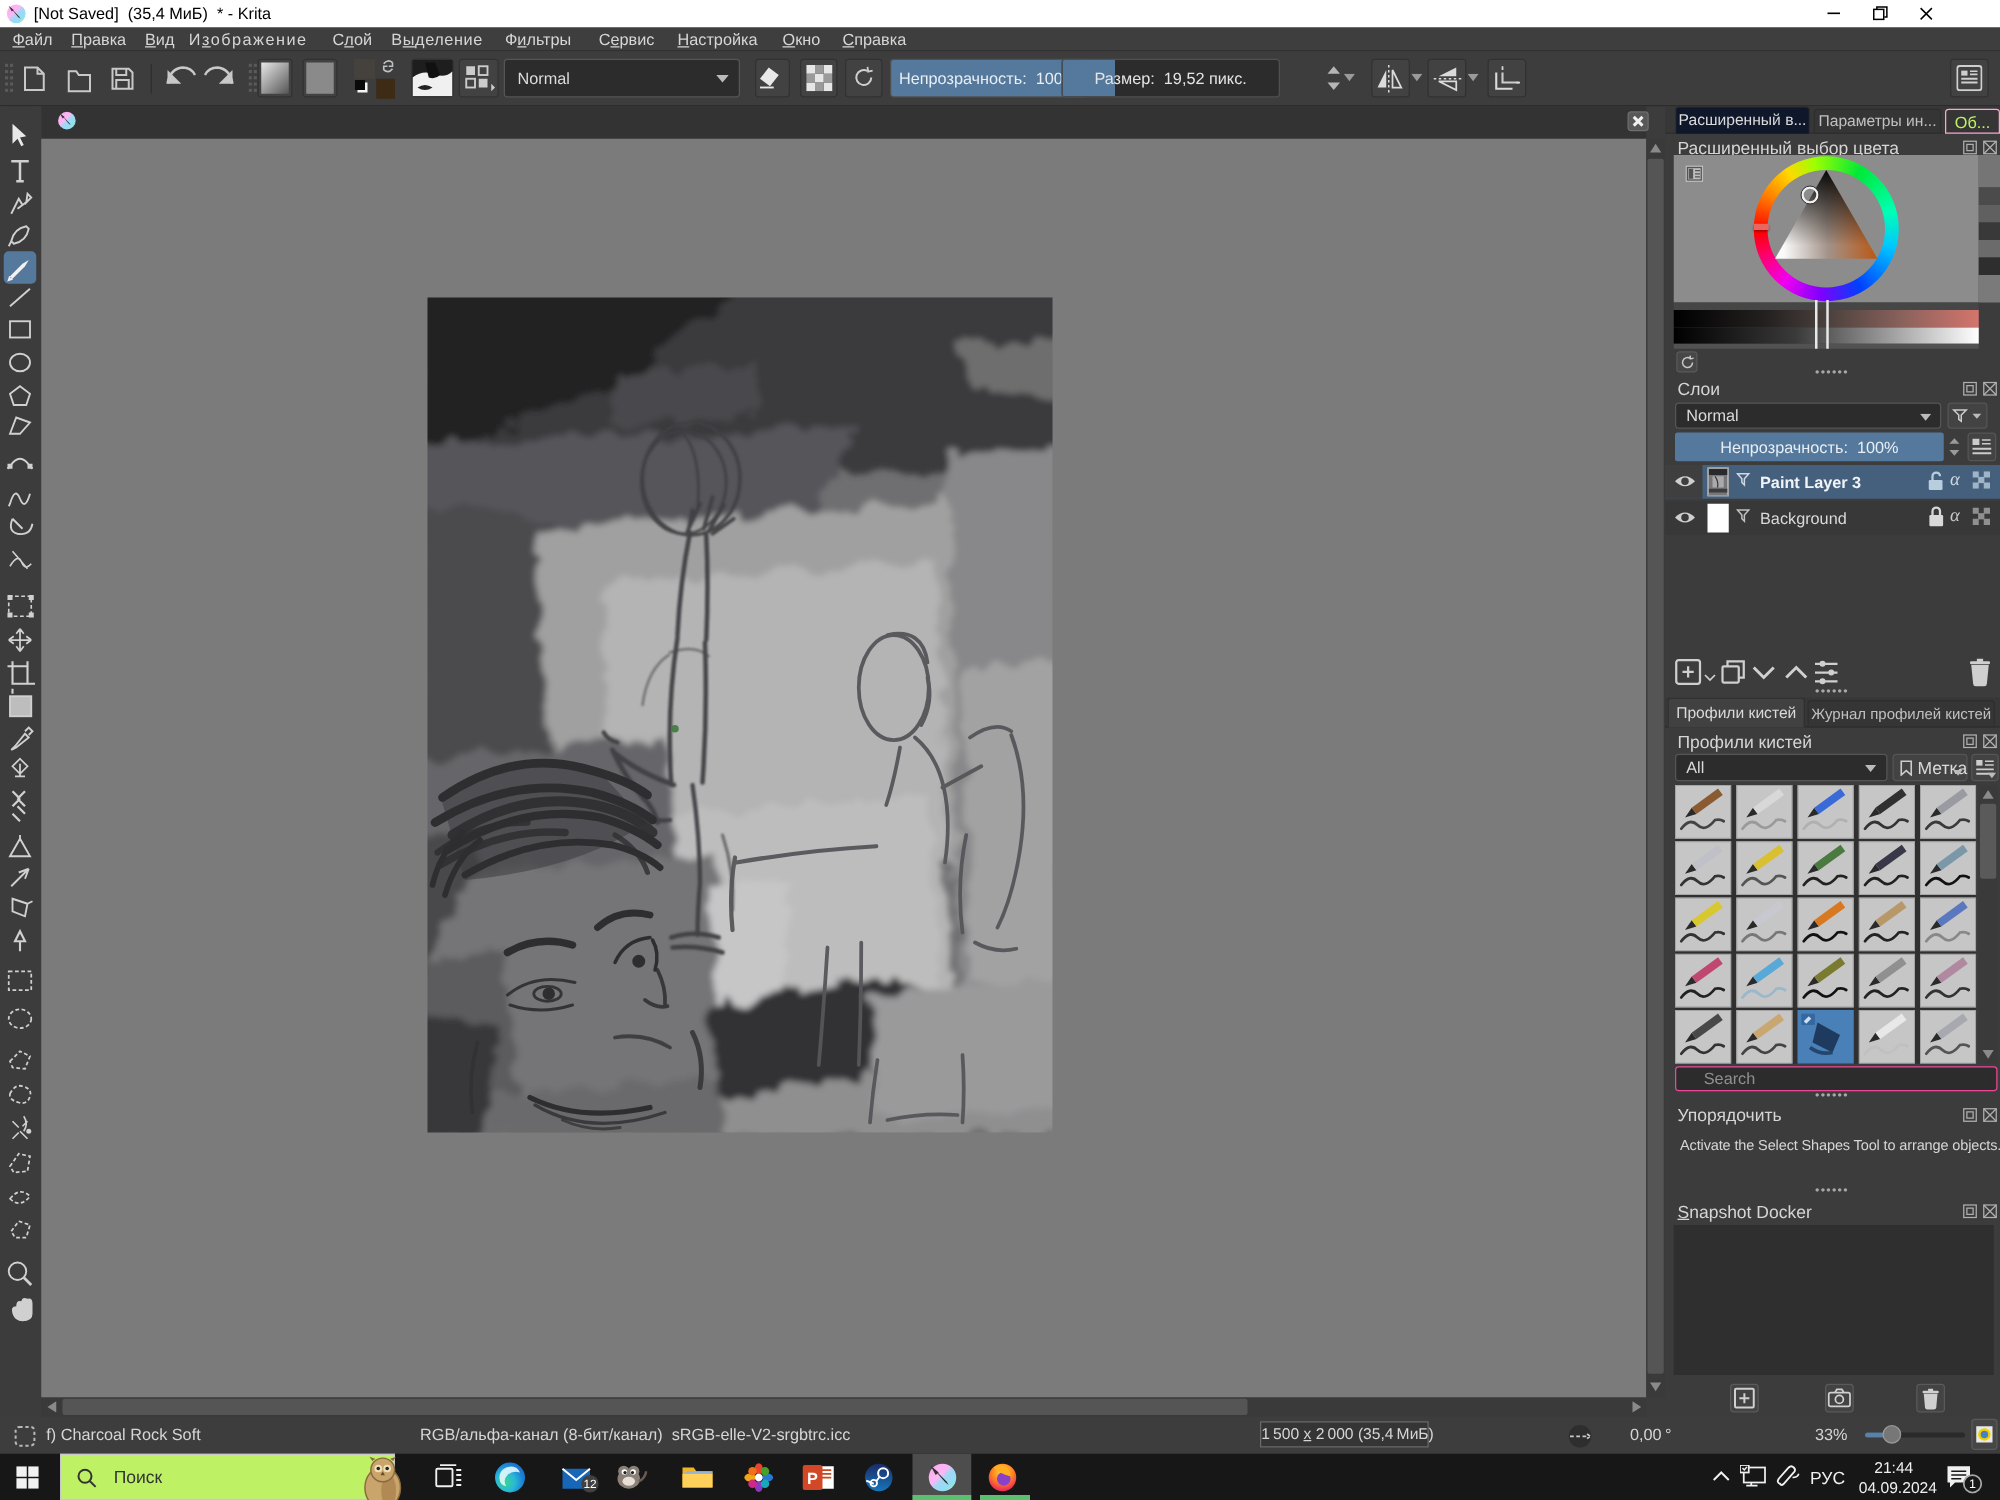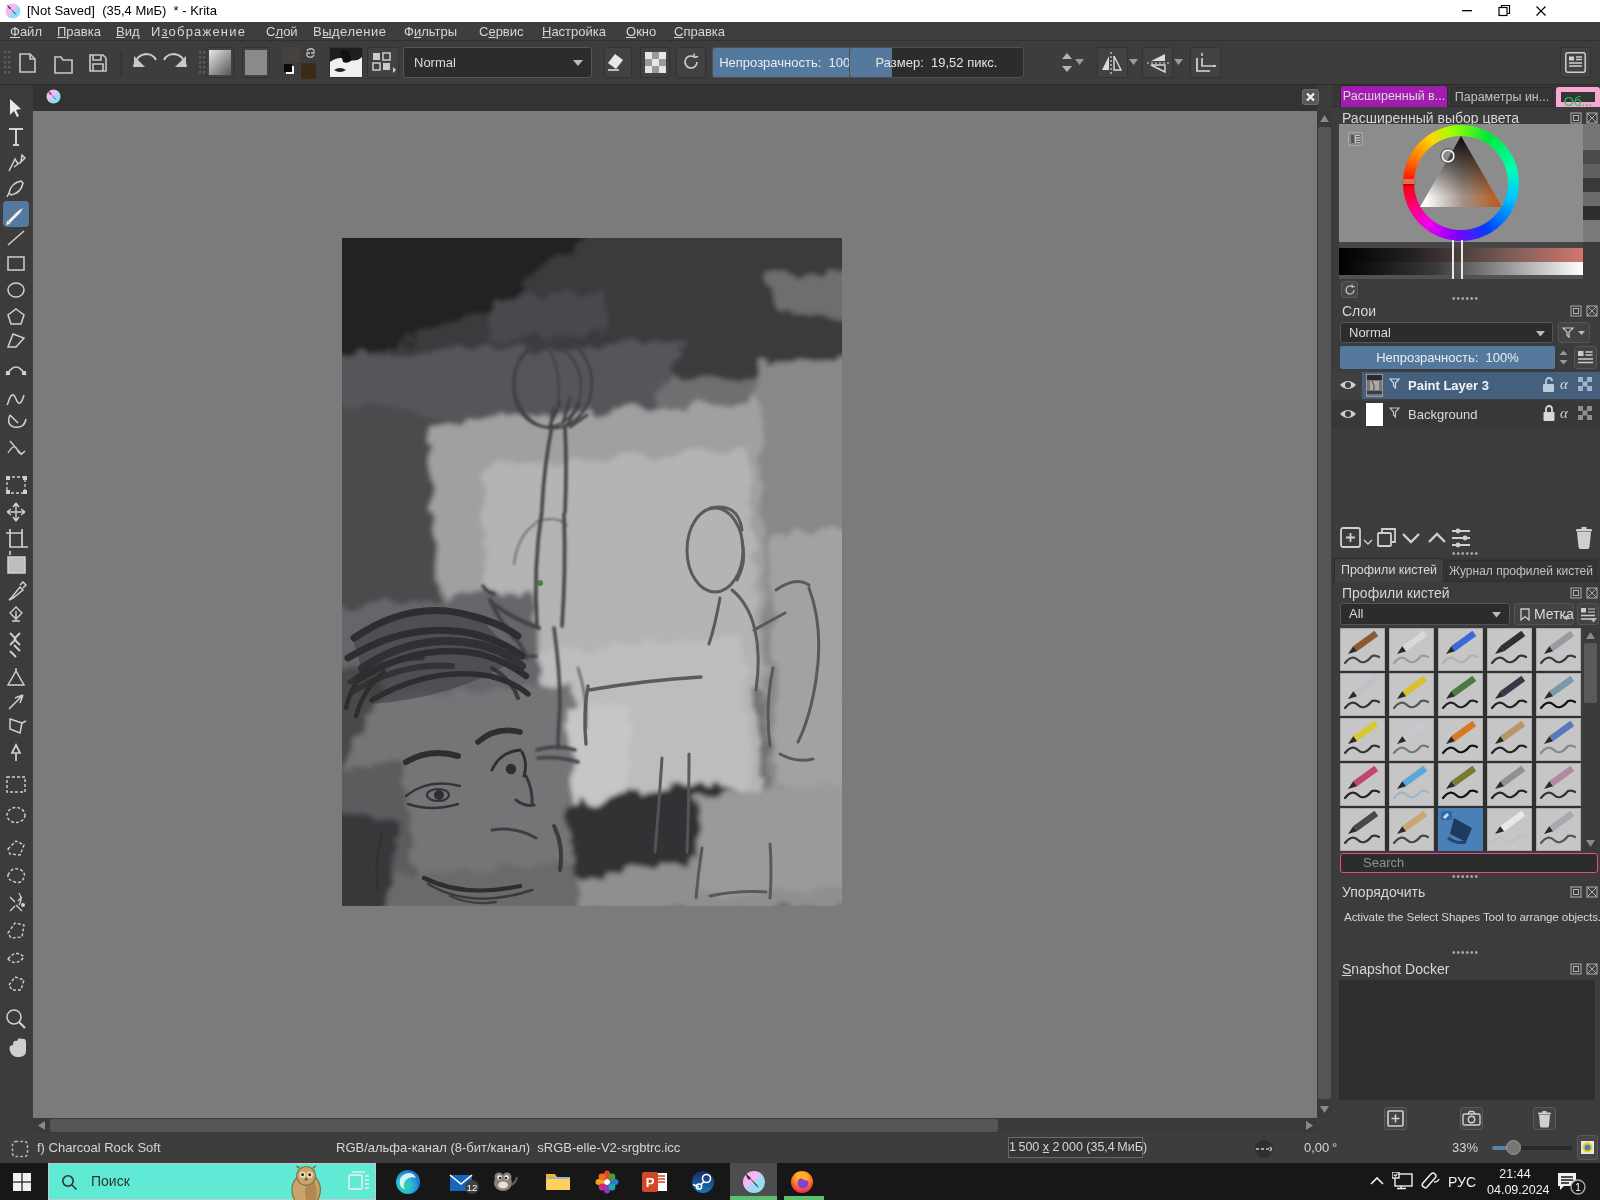--- a/index.html
+++ b/index.html
@@ -414,23 +414,23 @@
         <path d="M8 1 L1 5.5 L8 10 Z" fill="#8a8a8a"></path>
       </svg>
     <div class="abs" style="left:17px;top:1px;width:948px;height:13px;background:#555555;border-radius:2px"></div>
     <svg class="abs" style="left:1272px;top:2px" width="9" height="11" viewBox="0 0 9 11">
         <path d="M1 1 L8 5.5 L1 10 Z" fill="#8a8a8a"></path>
       </svg>
   </div>
   <div id="rightpanel" class="abs">
 
     <div class="abs" style="left:0;top:0;width:268px;height:22px;background:#373737;border-bottom:1px solid #2e2e2e"></div>
-    <div class="abs" style="left:8px;top:0;width:108px;height:22px;background:#a21caf;border:1px solid #2e2e2e;border-bottom:none;border-radius:3px 3px 0 0;color:#dadada;font-size:12.5px;text-align:center;line-height:21px;white-space:nowrap;overflow:hidden">Расширенный в...</div>
+    <div class="abs" style="left:8px;top:0;width:108px;height:22px;background:#0f172a;border:1px solid #2e2e2e;border-bottom:none;border-radius:3px 3px 0 0;color:#dadada;font-size:12.5px;text-align:center;line-height:21px;white-space:nowrap;overflow:hidden">Расширенный в...</div>
     <div class="abs" style="left:119px;top:2px;width:102px;height:20px;background:#353535;border:1px solid #2e2e2e;border-radius:3px 3px 0 0;color:#c0c0c0;font-size:12.5px;text-align:center;line-height:19px;white-space:nowrap;overflow:hidden">Параметры ин...</div>
-    <div class="abs" style="left:224px;top:2px;width:44px;height:20px;background:#353535;border:5px solid #f9a8d4;border-radius:3px 3px 0 0;color:#22c55e;font-size:13px;text-align:center;line-height:19px">Об...</div>
+    <div class="abs" style="left:224px;top:2px;width:44px;height:20px;background:#353535;border:1px solid #f9a8d4;border-radius:3px 3px 0 0;color:#bef264;font-size:13px;text-align:center;line-height:19px">Об...</div>
     <div class="dockertitle" style="left:10px;top:25px">Расширенный выбор цвета</div>
     <svg class="abs" style="left:238px;top:27px" width="28" height="12" viewBox="0 0 28 12" fill="none" stroke="#b0b0b0" stroke-width="1">
         <rect x="1" y="1" width="10" height="10"></rect>
         <rect x="3.5" y="3.5" width="5" height="5"></rect>
         <rect x="17" y="1" width="10" height="10"></rect>
         <path d="M17 1 L27 11 M27 1 L17 11"></path>
       </svg>
 
     <div class="abs" style="left:7px;top:39px;width:244px;height:118px;background:#8c8c8c"></div>
     <div class="abs" style="left:251px;top:39px;width:17px;height:118px">
@@ -868,21 +868,21 @@
         </svg>
     </div>
   </div>
   <div id="taskbar" class="abs">
     <svg class="abs" style="left:13px;top:10px" width="18" height="18" viewBox="0 0 18 18" fill="#f2f2f2">
         <rect x="0" y="0" width="8.4" height="8.4"></rect>
         <rect x="9.6" y="0" width="8.4" height="8.4"></rect>
         <rect x="0" y="9.6" width="8.4" height="8.4"></rect>
         <rect x="9.6" y="9.6" width="8.4" height="8.4"></rect>
       </svg>
-    <div class="abs" style="left:48px;top:0;width:328px;height:37px;background:#5eead4;border:1px solid #c8c8c8">
+    <div class="abs" style="left:48px;top:0;width:268px;height:37px;background:#bef264;border:1px solid #c8c8c8">
       <svg class="abs" style="left:12px;top:10px" width="17" height="17" viewBox="0 0 17 17" fill="none" stroke="#333" stroke-width="1.6">
           <circle cx="7" cy="7" r="5.2"></circle>
           <path d="M11 11 l4.5 4.5"></path>
         </svg>
       <span class="abs" style="left:42px;top:9px;color:#333;font-size:14px">Поиск</span>
       <svg class="abs" style="left:205px;top:0px" width="83" height="37" viewBox="0 0 70 31">
         <path d="M30 34 q14 3 30 1 l10 2 H20 Z" fill="#9a7040"></path>
         <ellipse cx="44" cy="22" rx="12" ry="14" fill="#c9a56c"></ellipse>
         <ellipse cx="44" cy="22" rx="12" ry="14" fill="none" stroke="#8a6a40" stroke-width="1"></ellipse>
         <ellipse cx="48" cy="24" rx="5" ry="11" fill="#b08a52"></ellipse>

